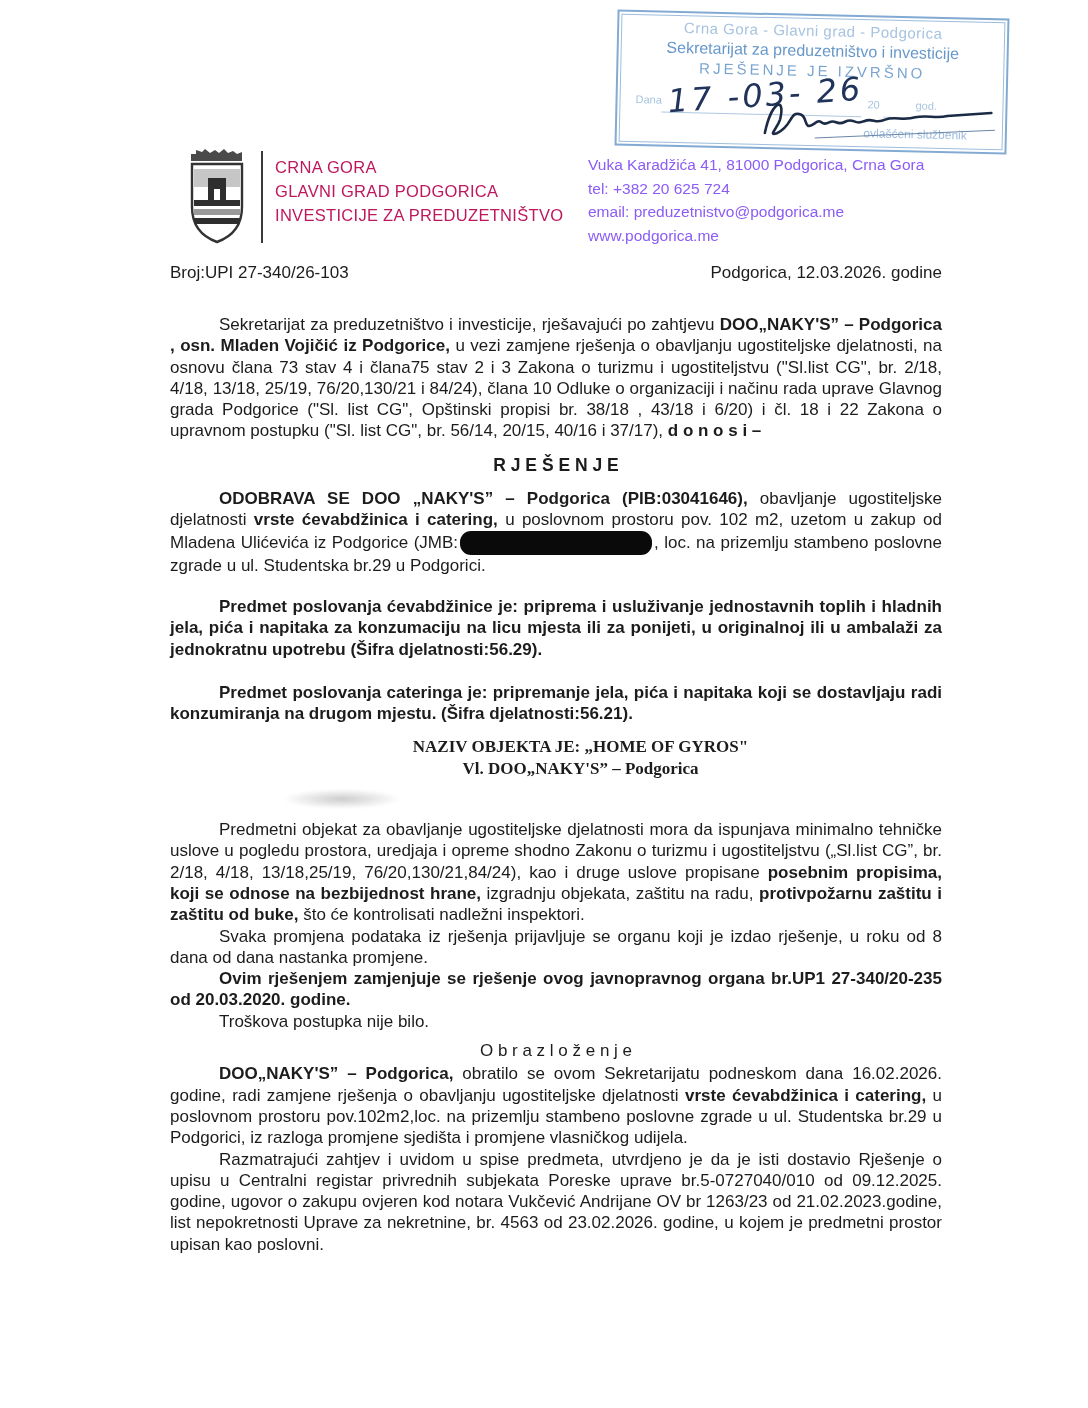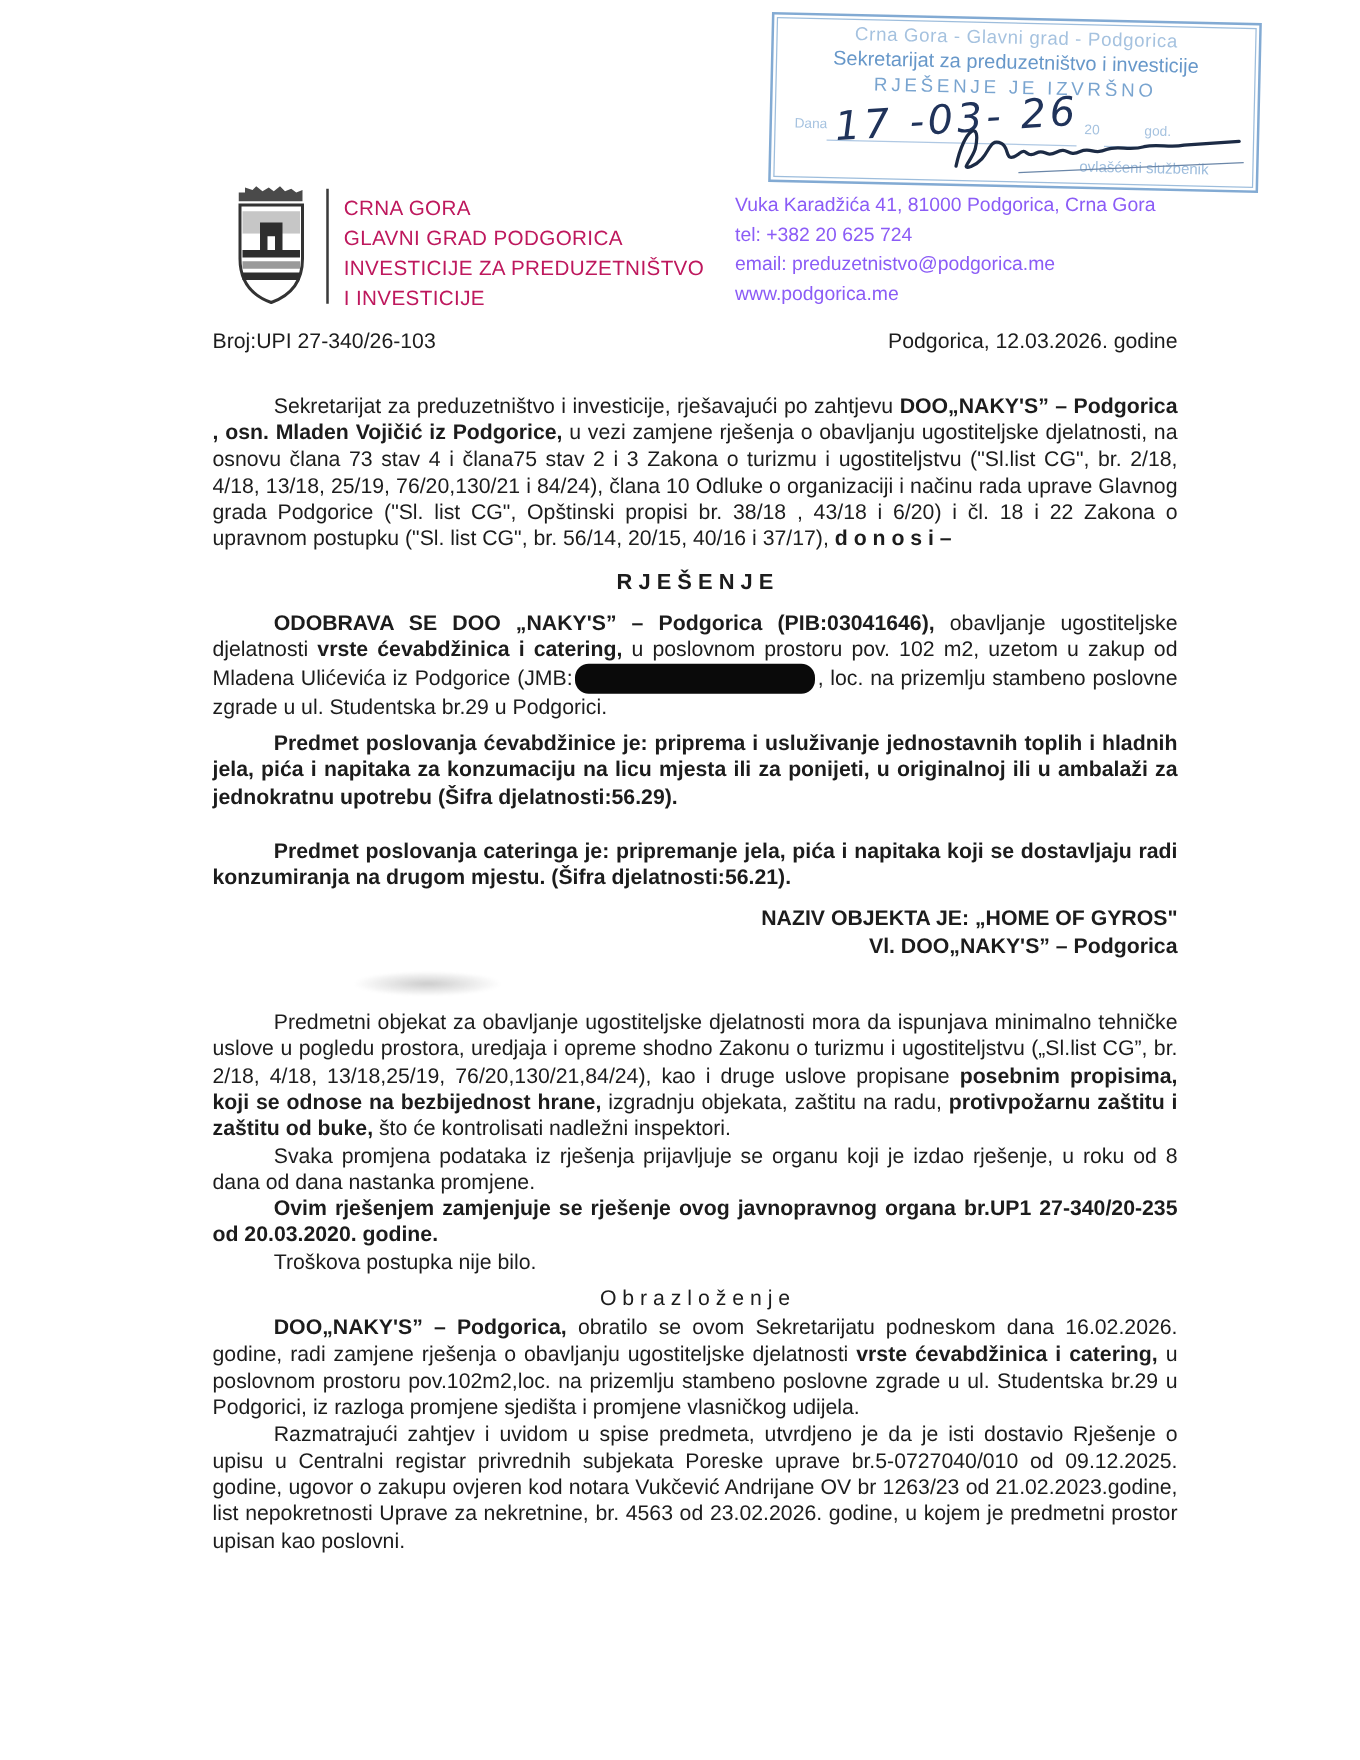--- a/index.html
+++ b/index.html
@@ -37,24 +37,24 @@
   .contact{position:absolute;left:588px;top:153px;}
   .contact-line{font-size:15.5px;line-height:23.5px;color:#8b5cf6;}
 
   
   .refrow{position:absolute;left:170px;top:263px;width:772px;display:flex;
           justify-content:space-between;font-size:17px;}
 
   
   .docbody{position:absolute;left:170px;top:314px;width:772px;font-size:17px;line-height:21.3px;}
   .p{margin:0;text-align:justify;}
-  .p.left{text-align:right;}
+  .p.left{text-align:center;font-family:Liberation Serif, serif;}
   .ind{text-indent:49px;}
   .b{font-weight:bold;}
-  .gap-sm{margin-top:8px;}
+  .gap-sm{margin-top:20px;}
   .gap-md{margin-top:22px;}
   .gap-lg{margin-top:12px;}
   .heading{text-align:center;font-weight:bold;margin:13px 0 12px 0;font-size:17.5px;}
   .heading2{text-align:center;font-weight:normal;margin:8px 0 2px 0;font-size:17px;}
   .redact{display:inline-block;width:192px;height:24px;background:#0a0a0a;
           border-radius:11px;vertical-align:-7px;margin:0 2px;}
   .smudge{position:relative;height:40px;}
   .smudge-mark{position:absolute;left:112px;top:10px;width:120px;height:20px;
                background:radial-gradient(ellipse at center, rgba(110,110,110,.35), rgba(110,110,110,0) 70%);
                filter:blur(1px);}
@@ -97,21 +97,20 @@
       <rect x="33" y="42" width="6" height="11" fill="#ffffff"></rect>
       <rect x="13" y="53" width="46" height="6" fill="#2e2e2e"></rect>
       <rect x="13" y="62" width="46" height="6" fill="#9a9a9a"></rect>
       <rect x="13" y="71" width="46" height="6" fill="#2e2e2e"></rect>
     </svg>
     <div class="sep"></div>
     <div class="orgs">
       <div class="org-line">CRNA GORA</div>
       <div class="org-line">GLAVNI GRAD PODGORICA</div>
       <div class="org-line">INVESTICIJE ZA PREDUZETNIŠTVO</div>
-      <div class="org-line">I INVESTICIJE</div>
     </div>
   </div>
 
   <div class="contact">
     <div class="contact-line">Vuka Karadžića 41, 81000 Podgorica, Crna Gora</div>
     <div class="contact-line">tel: +382 20 625 724</div>
     <div class="contact-line">email: preduzetnistvo@podgorica.me</div>
     <div class="contact-line">www.podgorica.me</div>
   </div>
 

